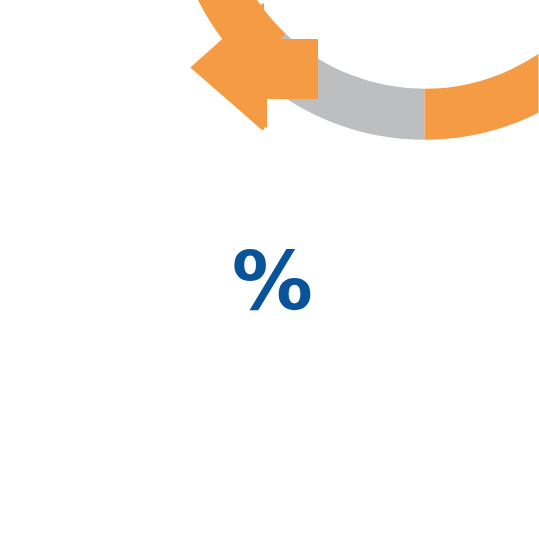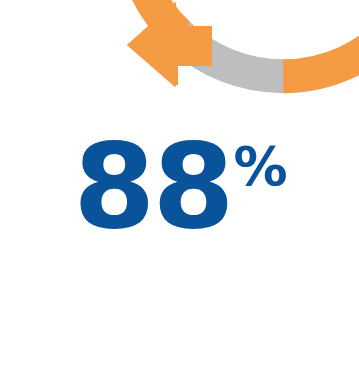--- a/index.html
+++ b/index.html
@@ -75,18 +75,17 @@
     <path id="track-arc" d="M 179.00 35.00 A 152 152 0 0 0 283.05 76.20" fill="none" stroke="#BCBEC0" stroke-width="34" stroke-linecap="butt"></path>
 
     <path id="progress-arc" d="M 283.05 76.20 A 152 152 0 1 0 179.00 35.00" fill="none" stroke="#F59B43" stroke-width="34" stroke-linecap="butt"></path>
 
     <polygon id="arrow-head" points="127,45 175,2 175,14 178,14 178,85 175,85 175,87" fill="#F59B43"></polygon>
     <polygon id="arrow-head-shape" points="127,45 176,2 176,26 212,26 212,66 176,66 176,87" fill="#F59B43"></polygon>
   </svg>
 
   <div id="center-label">
     <div id="value-group">
-      <span id="value-number" style="color: rgb(8, 83, 154);">88</span>
       <span id="value-unit" style="color: rgb(8, 83, 154);">%</span>
     </div>
   </div>
 
 </div>
 
 </body></html>

